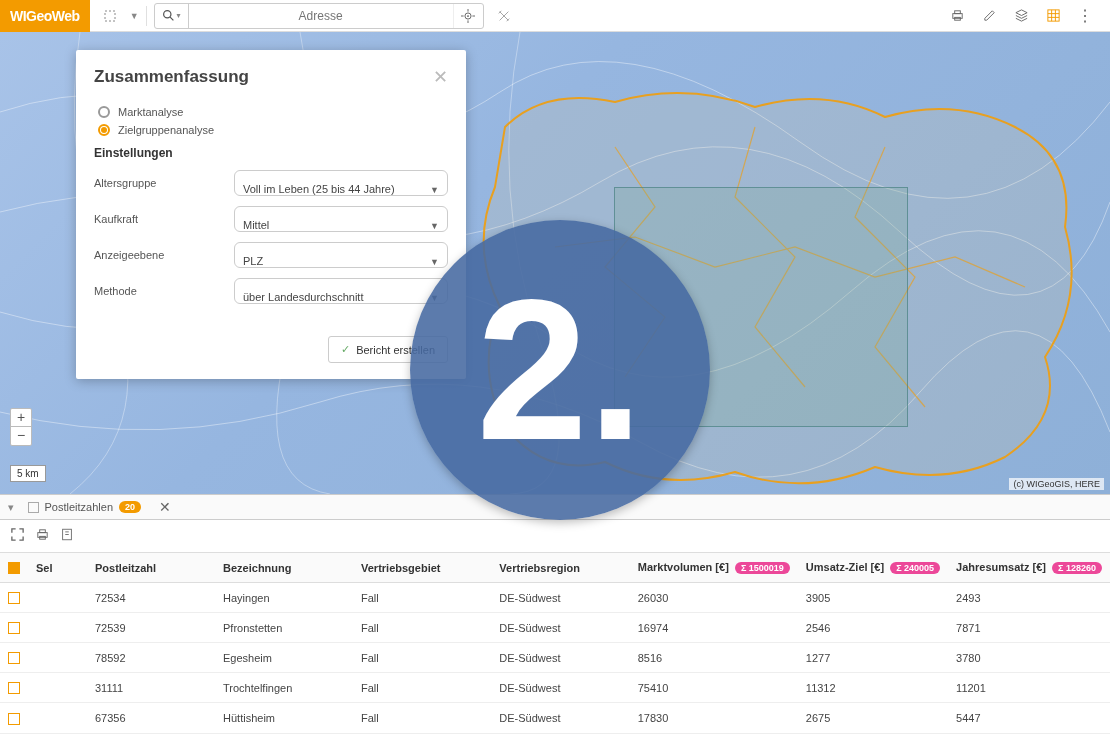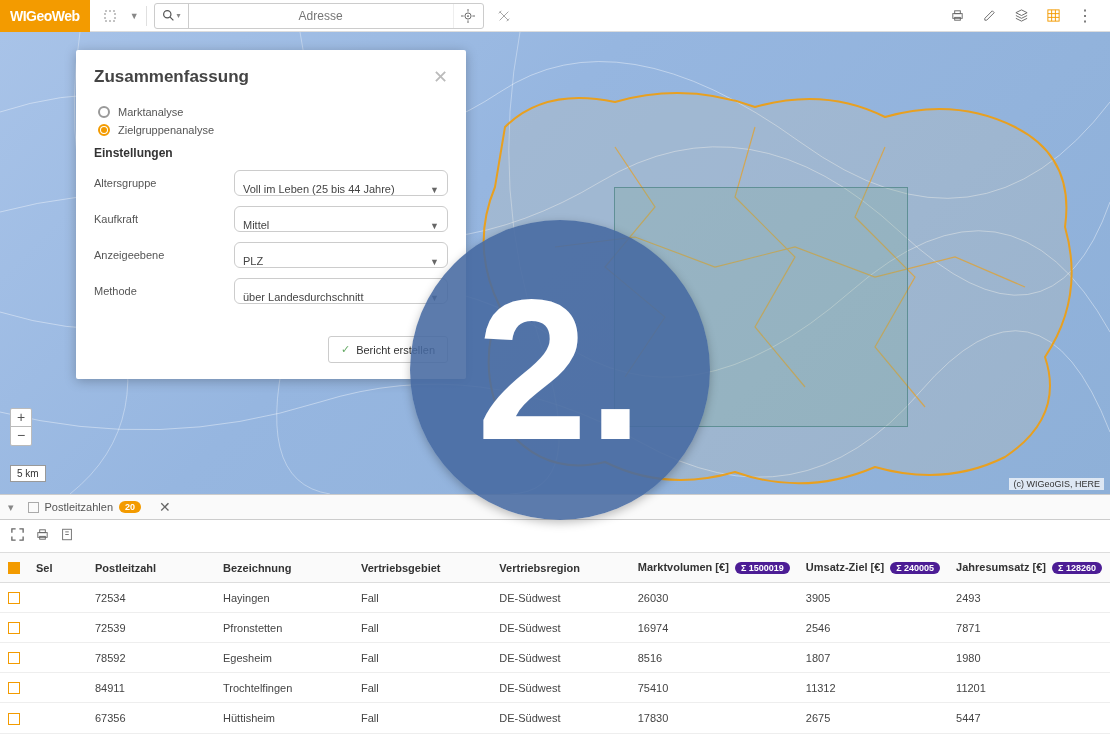--- a/index.html
+++ b/index.html
@@ -49,21 +49,21 @@
   .tab-badge { background: #f39b00; color: #fff; border-radius: 8px; font-size: 9px; padding: 1px 6px; font-weight: bold; }
   .tab-close { color: #666; font-size: 14px; cursor: pointer; padding: 0 4px; }
   .table-tools { height: 32px; display: flex; align-items: center; padding: 0 10px; gap: 10px; color: #666; }
   .tt-icon { cursor: pointer; }
   .data-table { width: 100%; border-collapse: collapse; font-size: 11px; }
   .data-table th { text-align: left; padding: 8px 8px; font-weight: bold; color: #333; border-top: 1px solid #ddd; border-bottom: 1px solid #ddd; background: #fafafa; white-space: nowrap; }
   .data-table td { padding: 8px 8px; border-bottom: 1px solid #eee; color: #444; }
   .th-sel { width: 26px; text-align: center; }
   .sel-box { width: 12px; height: 12px; border: 1.5px solid #f39b00; display: inline-block; vertical-align: middle; cursor: pointer; position: relative; }
   .sel-box.header { background: #f39b00; }
-  .sum-pill { background: #4c1d95; color: #fff; border-radius: 8px; font-size: 9px; padding: 1px 6px; font-weight: bold; margin-left: 3px; display: inline-block; }
+  .sum-pill { background: #ec4899; color: #fff; border-radius: 8px; font-size: 9px; padding: 1px 6px; font-weight: bold; margin-left: 3px; display: inline-block; }
   .col-sel { width: 60px; }
   .col-plz { width: 130px; }
   .col-bez { width: 140px; }
   .col-vg  { width: 140px; margin-left: 16px; }
   .col-vr  { width: 140px; }
   .col-mv  { width: 140px; }
   .col-uz  { width: 140px; }
   .col-ju  { width: 120px; }
   .table-wrap { height: 188px; overflow-y: auto; }
 </style>
@@ -284,27 +284,27 @@
           <td class="col-ju">7871</td>
         </tr>
         <tr>
           <td class="th-sel"><span class="sel-box"></span></td>
           <td class="col-sel"></td>
           <td class="col-plz">78592</td>
           <td class="col-bez">Egesheim</td>
           <td class="col-vg">Fall</td>
           <td class="col-vr">DE-Südwest</td>
           <td class="col-mv">8516</td>
-          <td class="col-uz">1807</td>
-          <td class="col-ju">1980</td>
-        </tr>
-        <tr>
-          <td class="th-sel"><span class="sel-box"></span></td>
-          <td class="col-sel"></td>
-          <td class="col-plz">84911</td>
+          <td class="col-uz">1277</td>
+          <td class="col-ju">3780</td>
+        </tr>
+        <tr>
+          <td class="th-sel"><span class="sel-box"></span></td>
+          <td class="col-sel"></td>
+          <td class="col-plz">31111</td>
           <td class="col-bez">Trochtelfingen</td>
           <td class="col-vg">Fall</td>
           <td class="col-vr">DE-Südwest</td>
           <td class="col-mv">75410</td>
           <td class="col-uz">11312</td>
           <td class="col-ju">11201</td>
         </tr>
         <tr>
           <td class="th-sel"><span class="sel-box"></span></td>
           <td class="col-sel"></td>

